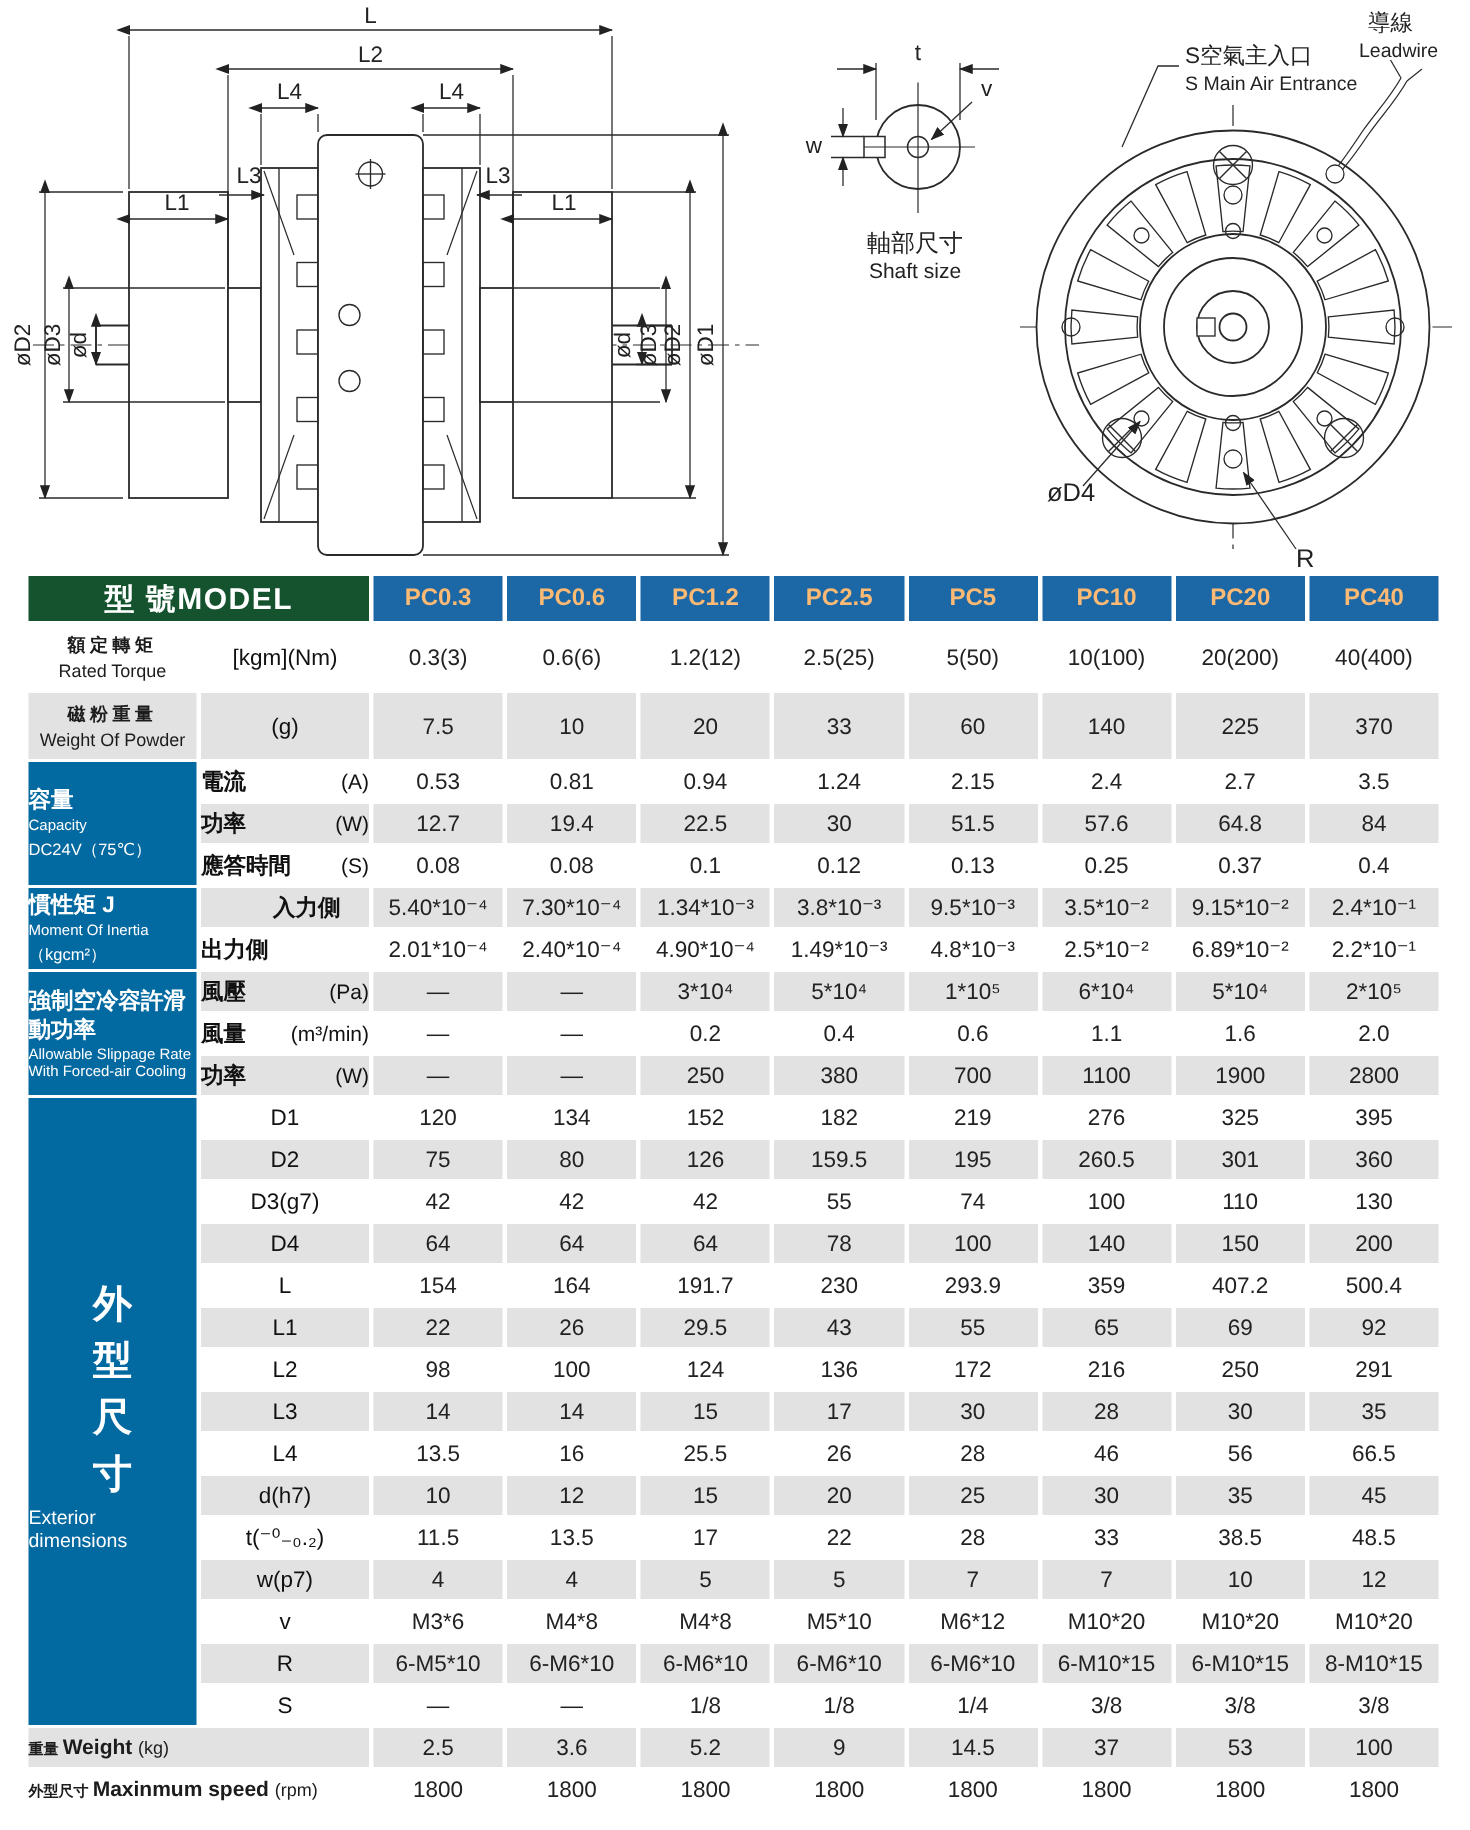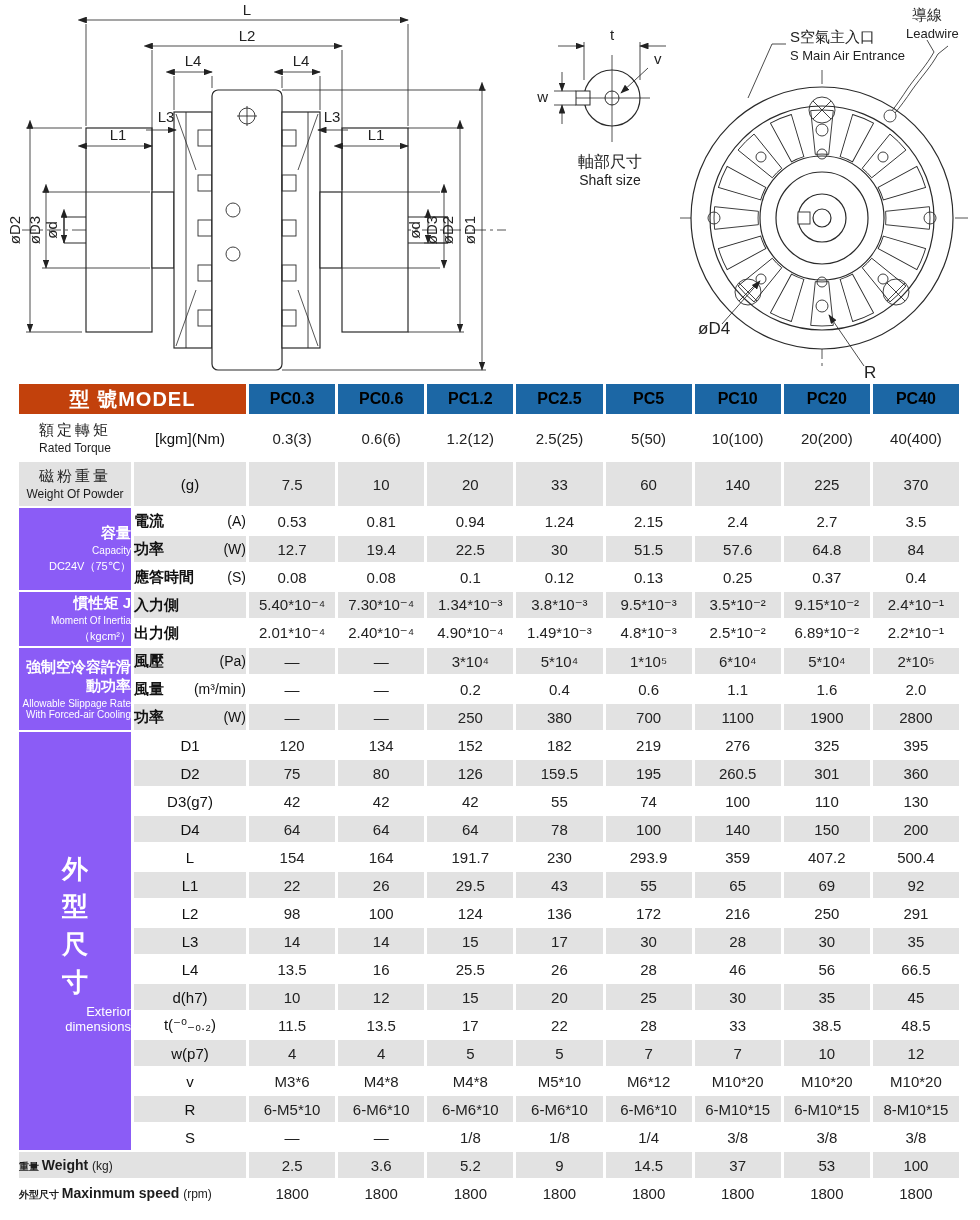--- a/index.html
+++ b/index.html
@@ -11,32 +11,32 @@
   .cap-zh{font-size:16px;}
   .cap-en{font-size:14px;}
   .lbl-zh{font-size:15px;}
   .lbl-en{font-size:13px;}
   .lbl-big{font-size:17px;}
 
   table.spec{border-collapse:separate;border-spacing:3px 2px;width:946px;margin:0 16px;table-layout:fixed;}
   table.spec th,table.spec td{padding:0;vertical-align:middle;}
   tr.trow{height:26px;}
   tr.tall{height:44px;}
-  th.model{background:#c2410c;color:#fff;font-size:20px;font-weight:bold;height:30px;letter-spacing:1px;}
-  th.hcol{background:#1c67a5;color:#000000;font-size:16px;font-weight:bold;height:30px;}
+  th.model{background:#14532d;color:#fff;font-size:20px;font-weight:bold;height:30px;letter-spacing:1px;}
+  th.hcol{background:#1c67a5;color:#fdba74;font-size:16px;font-weight:bold;height:30px;}
   td.val{text-align:center;font-size:15px;color:#222;}
   td.gray{background:#e2e2e2;}
   td.sub{font-size:15px;color:#111;padding:0 8px;}
   td.sub.ctr{text-align:center;padding:0 2px;}
   .subwrap{display:flex;justify-content:space-between;align-items:center;font-weight:bold;}
   .subwrap .unit{font-weight:normal;font-size:14px;}
   td.lab-plain{text-align:center;}
-  td.lab-plain .zh{font-size:15px;font-weight:normal;letter-spacing:3px;}
+  td.lab-plain .zh{font-size:12px;font-weight:bold;letter-spacing:3px;}
   td.lab-plain .en{font-size:12px;margin-top:1px;}
-  td.lab-blue{background:#8b5cf6;color:#fff;text-align:right;padding:2px 3px;margin-left:48px;}
+  td.lab-blue{background:#0369a1;color:#fff;text-align:left;padding:2px 3px;margin-left:48px;}
   td.lab-blue .zh{font-size:15px;font-weight:bold;}
   td.lab-blue .en{font-size:10px;line-height:1.15;margin-top:2px;}
   td.lab-blue .extra{font-size:11px;margin-top:2px;}
   td.lab-blue.vert .zh{font-size:26px;font-weight:bold;width:1em;margin:4px auto;line-height:1.45;}
   td.lab-blue.vert .en{font-size:13px;}
   td.lab-span{text-align:left;padding-left:8px;white-space:nowrap;}
   td.lab-span .zh{font-size:10px;font-weight:bold;}
   td.lab-span .en2{font-size:14px;font-weight:bold;}
   td.lab-span .unit{font-size:12px;}
 </style>
@@ -378,21 +378,21 @@
           <td class="val">0.25</td>
           <td class="val">0.37</td>
           <td class="val">0.4</td>
         </tr>
         <tr class="trow">
           <td rowspan="2" class="lab-blue">
             <div class="zh">慣性矩 J</div>
             <div class="en">Moment Of Inertia</div>
             <div class="extra">（kgcm²）</div>
           </td>
-          <td class="sub gray"><span style="font-weight: bold;">入力側</span></td>
+          <td class="sub gray"><span style="font-weight: bold; padding-left: 48px;">入力側</span></td>
           <td class="val gray">5.40*10⁻⁴</td>
           <td class="val gray">7.30*10⁻⁴</td>
           <td class="val gray">1.34*10⁻³</td>
           <td class="val gray">3.8*10⁻³</td>
           <td class="val gray">9.5*10⁻³</td>
           <td class="val gray">3.5*10⁻²</td>
           <td class="val gray">9.15*10⁻²</td>
           <td class="val gray">2.4*10⁻¹</td>
         </tr>
         <tr class="trow">

